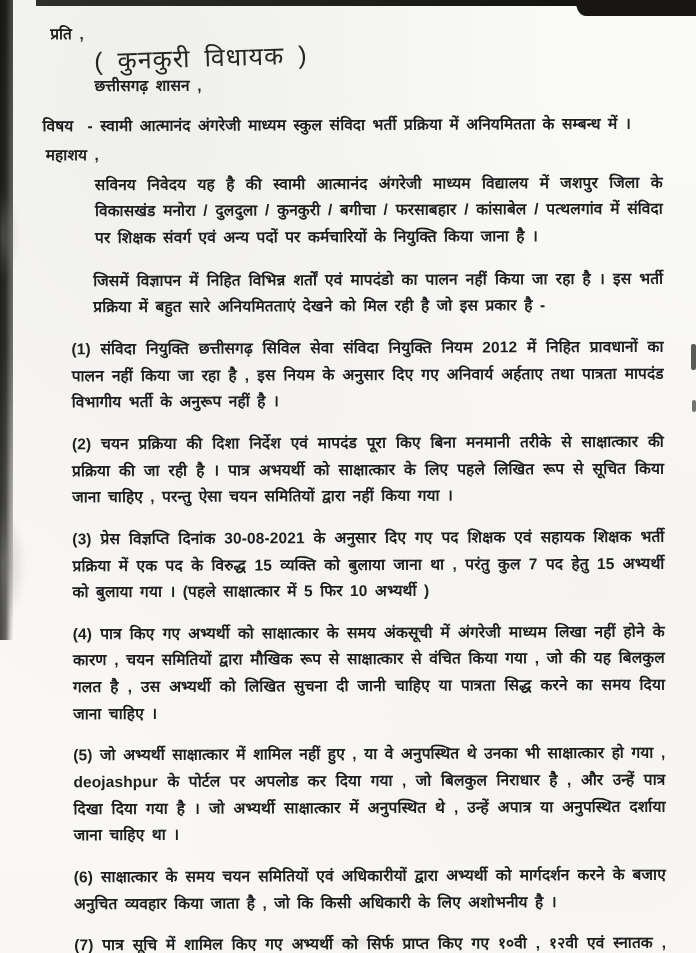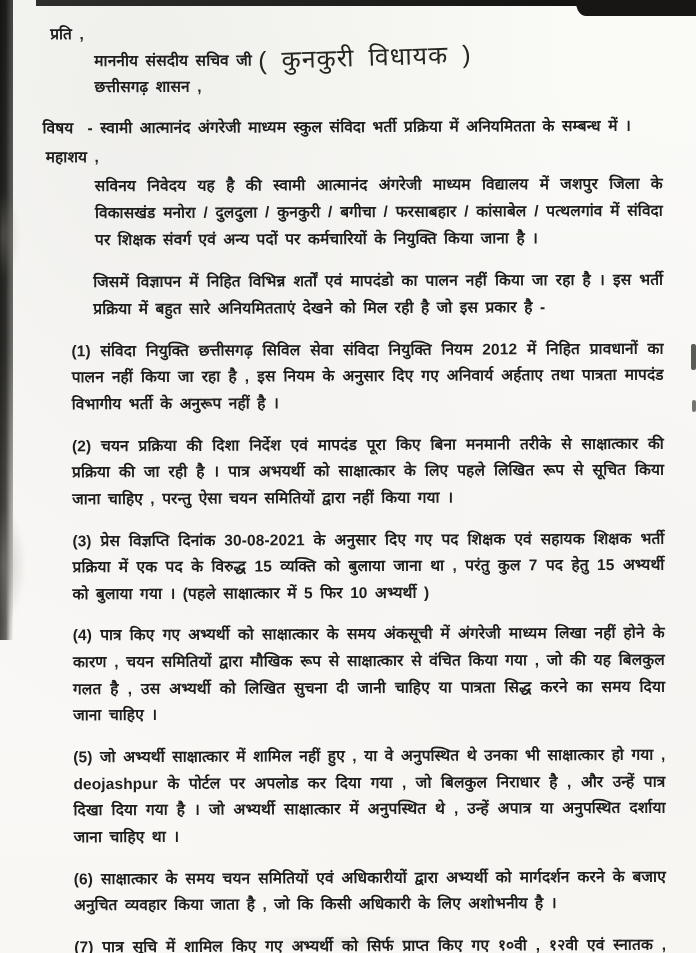--- a/index.html
+++ b/index.html
@@ -112,21 +112,20 @@
   <div class="artifact smudge-left-1"></div>
   <div class="artifact smudge-left-2"></div>
   <div class="artifact smudge-bottom"></div>
 
   <div class="content">
 
     <div class="to-label">प्रति ,</div>
 
     <div class="recipient-block">
       <div class="recipient-line1">
-        <span>माननीय संसदीय सचिव जी</span>
         <span class="handwritten">( कुनकुरी विधायक )</span>
       </div>
       <div>छत्तीसगढ़ शासन ,</div>
     </div>
 
     <div class="subject-row">
       <span class="subject-label">विषय</span>
       <span class="subject-text">- स्वामी आत्मानंद अंगरेजी माध्यम  स्कुल संविदा भर्ती प्रक्रिया में  अनियमितता के सम्बन्ध में ।</span>
     </div>
 

